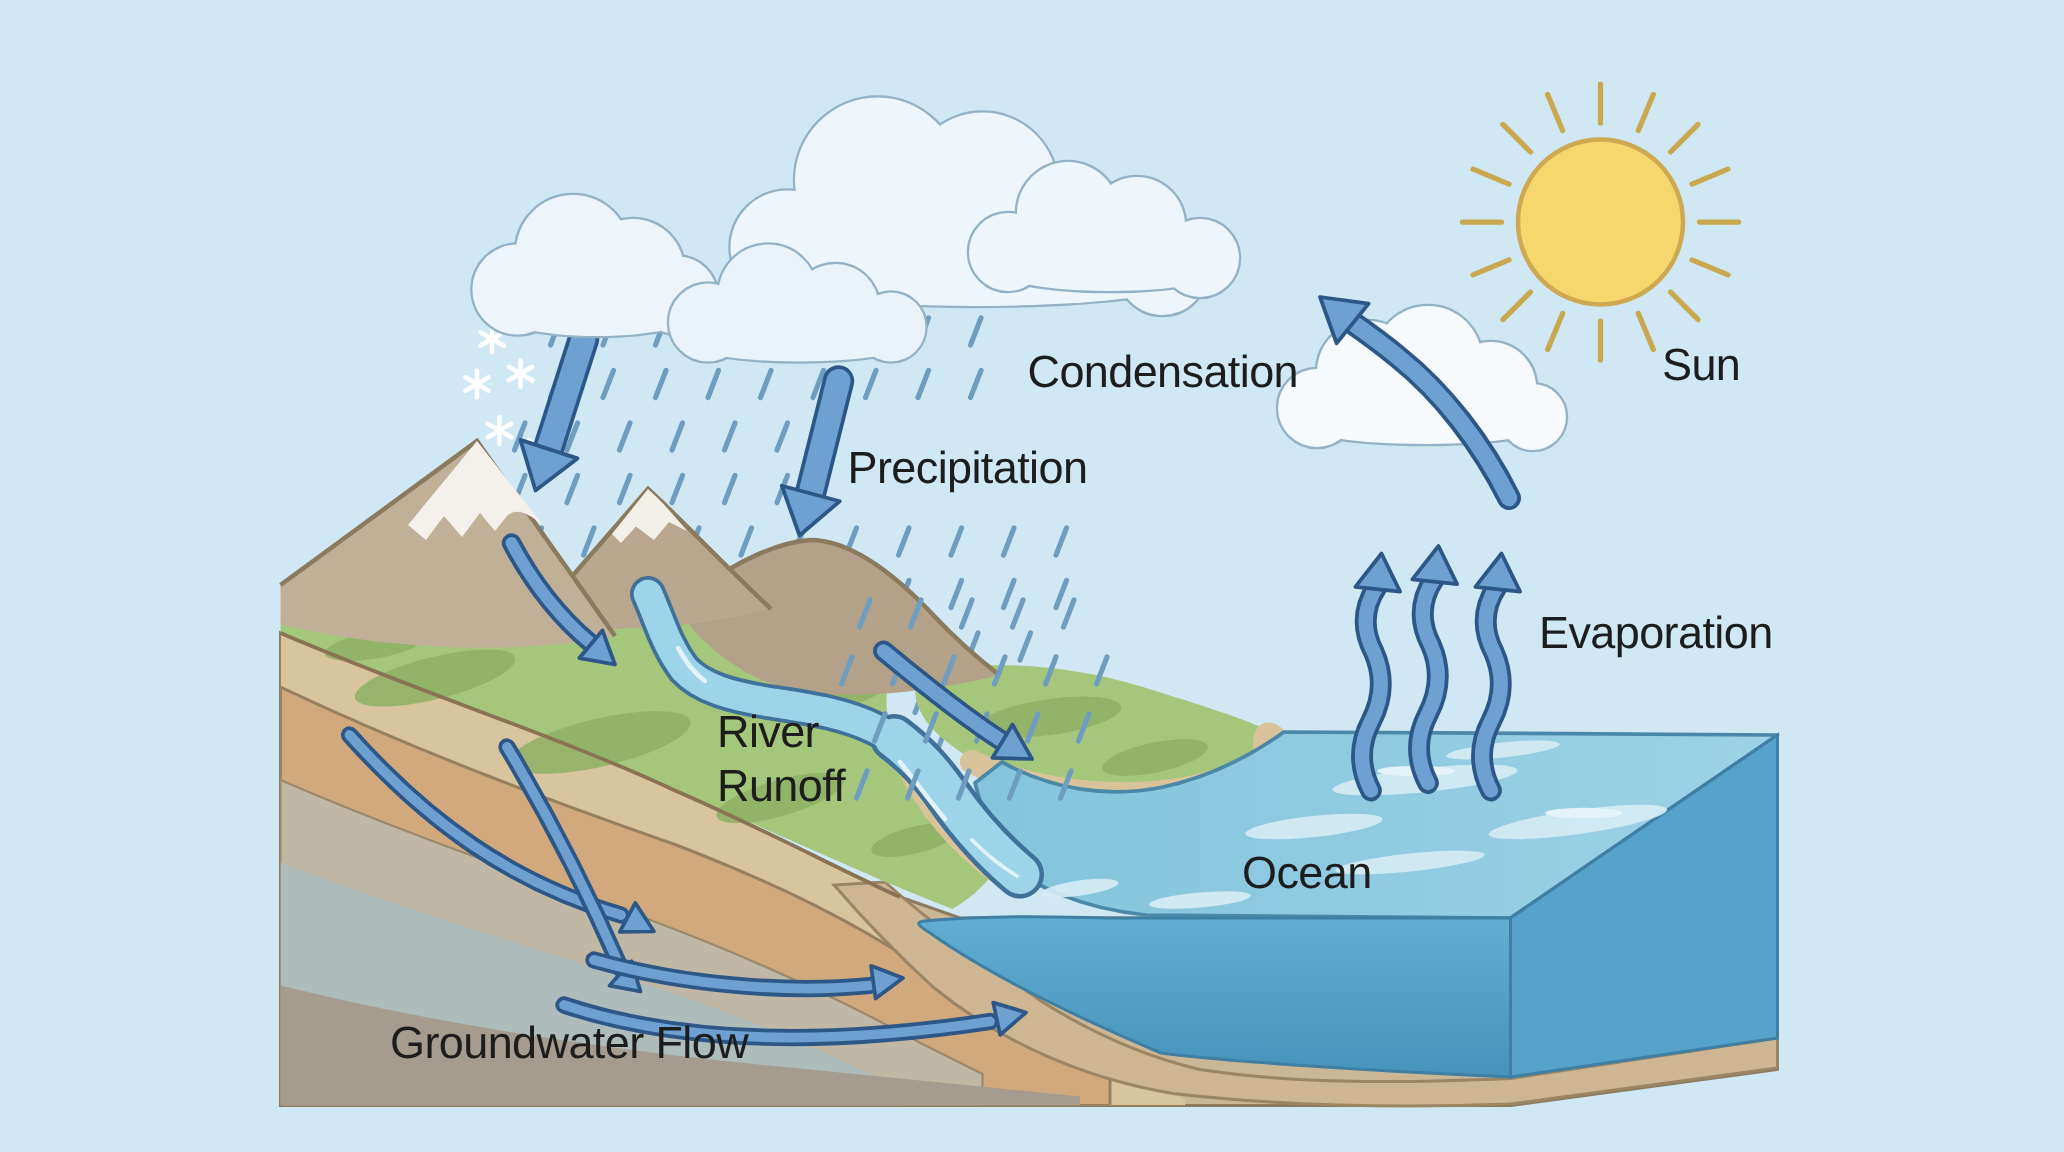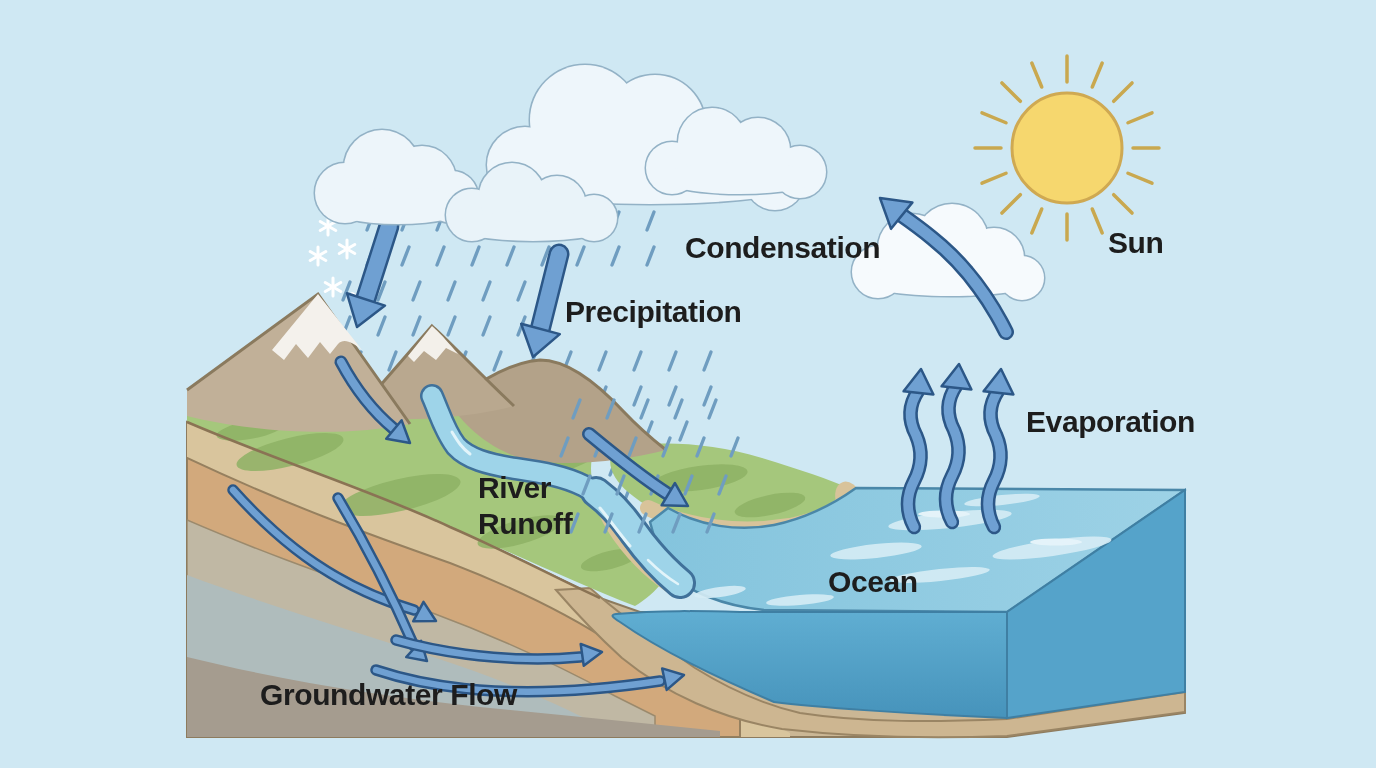--- a/index.html
+++ b/index.html
@@ -1,17 +1,17 @@
 <!DOCTYPE html>
 <html><head>
 <meta charset="utf-8">
 <style>
   html,body{margin:0;padding:0;background:#cfe8f3;}
   .stage{position:relative;width:1312px;height:768px;overflow:hidden;background:#fdba74;
-         font-family:"Liberation Sans",sans-serif;font-weight:bold;}
+         font-family:"Liberation Sans",sans-serif;}
   .stage svg{display:block;width:1376px;height:768px;}
   .lbl{font-family:"Liberation Sans",sans-serif;font-size:30px;fill:#1d1d1d;letter-spacing:-0.4px;}
 </style>
 </head>
 <body>
 
 <div class="stage">
 <svg viewBox="0 0 1376 768" xmlns="http://www.w3.org/2000/svg">
   <defs>
     <linearGradient id="gOTop" x1="0" y1="0" x2="1" y2="0">

